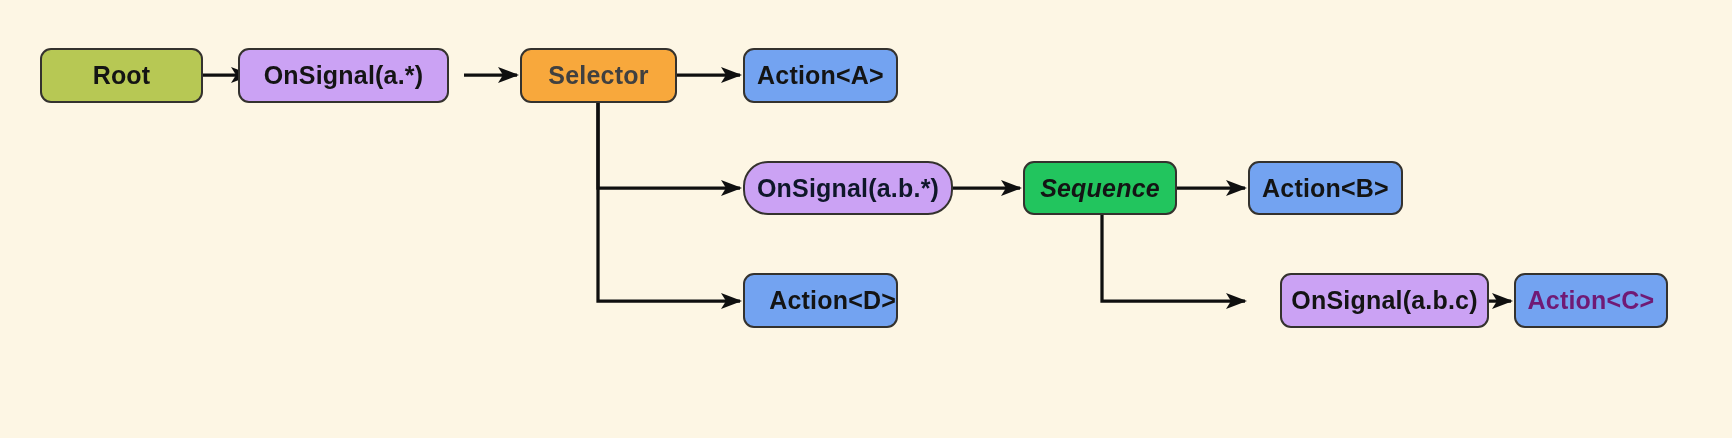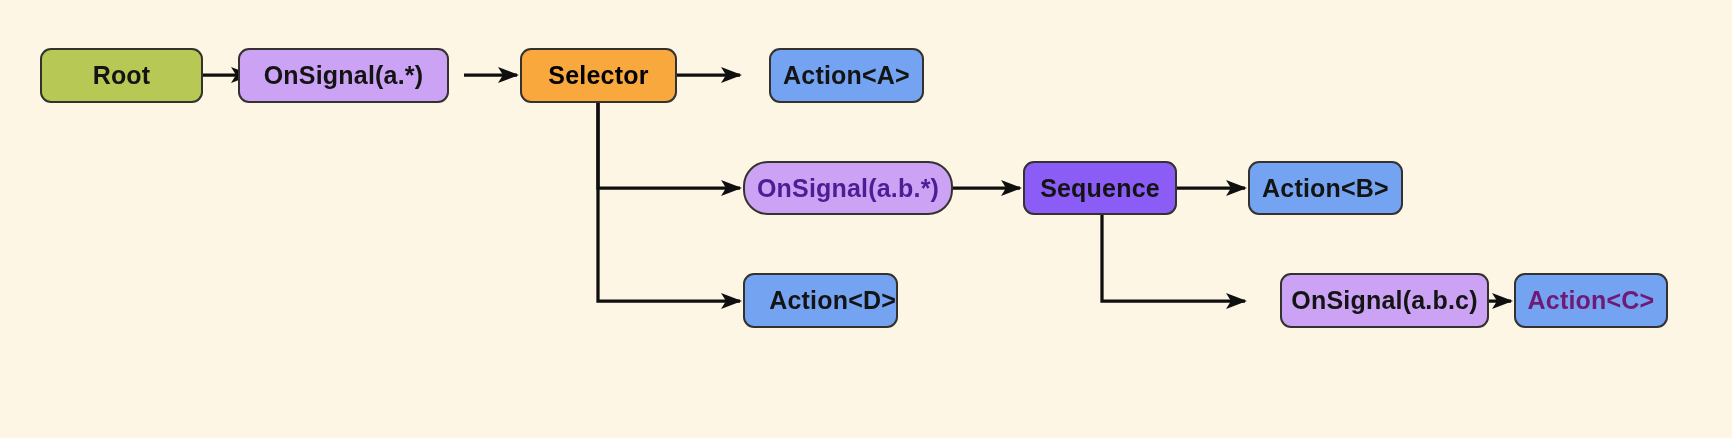--- a/index.html
+++ b/index.html
@@ -61,30 +61,30 @@
       <polyline points="1102,215 1102,301 1245,301" class="edge" stroke="#0f0f0f" marker-end="url(#arrow)"></polyline>
       <polyline points="1457,301 1511,301" class="edge" stroke="#0f0f0f" marker-end="url(#arrow)"></polyline>
     </svg>
   <div id="node-layer">
       <div class="node" style="left: 40px; top: 48px; width: 163px; height: 55px; background: rgb(183, 200, 84); border-color: rgb(52, 50, 46); color: rgb(20, 20, 20);">
         <span>Root</span>
       </div>
       <div class="node" style="left: 238px; top: 48px; width: 211px; height: 55px; background: rgb(203, 162, 244); border-color: rgb(52, 50, 46); color: rgb(20, 20, 20);">
         <span>OnSignal(a.*)</span>
       </div>
-      <div class="node" style="left: 520px; top: 48px; width: 157px; height: 55px; background: rgb(248, 168, 60); border-color: rgb(52, 50, 46); color: #000000;">
+      <div class="node" style="left: 520px; top: 48px; width: 157px; height: 55px; background: rgb(248, 168, 60); border-color: rgb(52, 50, 46); color: #404040;">
         <span>Selector</span>
       </div>
-      <div class="node" style="left: 743px; top: 48px; width: 155px; height: 55px; background: rgb(115, 163, 241); border-color: rgb(52, 50, 46); color: rgb(20, 20, 20); margin-left: 26px;">
+      <div class="node" style="left: 743px; top: 48px; width: 155px; height: 55px; background: rgb(115, 163, 241); border-color: rgb(52, 50, 46); color: rgb(20, 20, 20);">
         <span>Action&lt;A&gt;</span>
       </div>
-      <div class="node" style="left: 743px; top: 161px; width: 210px; height: 54px; background: rgb(203, 162, 244); border-color: rgb(52, 50, 46); color: #4c1d95; border-radius: 25px;">
+      <div class="node" style="left: 743px; top: 161px; width: 210px; height: 54px; background: rgb(203, 162, 244); border-color: rgb(52, 50, 46); color: #0f172a; border-radius: 25px;">
         <span>OnSignal(a.b.*)</span>
       </div>
-      <div class="node" style="left: 1023px; top: 161px; width: 154px; height: 54px; background: #8b5cf6; border-color: rgb(52, 50, 46); color: rgb(20, 20, 20);">
+      <div class="node" style="left: 1023px; top: 161px; width: 154px; height: 54px; background: #22c55e; border-color: rgb(52, 50, 46); color: rgb(20, 20, 20); font-style: italic;">
         <span>Sequence</span>
       </div>
       <div class="node" style="left: 1248px; top: 161px; width: 155px; height: 54px; background: rgb(115, 163, 241); border-color: rgb(52, 50, 46); color: rgb(20, 20, 20);">
         <span>Action&lt;B&gt;</span>
       </div>
       <div class="node" style="left: 743px; top: 273px; width: 155px; height: 55px; background: rgb(115, 163, 241); border-color: rgb(52, 50, 46); color: rgb(20, 20, 20); justify-content: flex-end;">
         <span>Action&lt;D&gt;</span>
       </div>
       <div class="node" style="left: 1248px; top: 273px; width: 209px; height: 55px; background: rgb(203, 162, 244); border-color: rgb(52, 50, 46); color: rgb(20, 20, 20); margin-left: 32px;">
         <span>OnSignal(a.b.c)</span>

